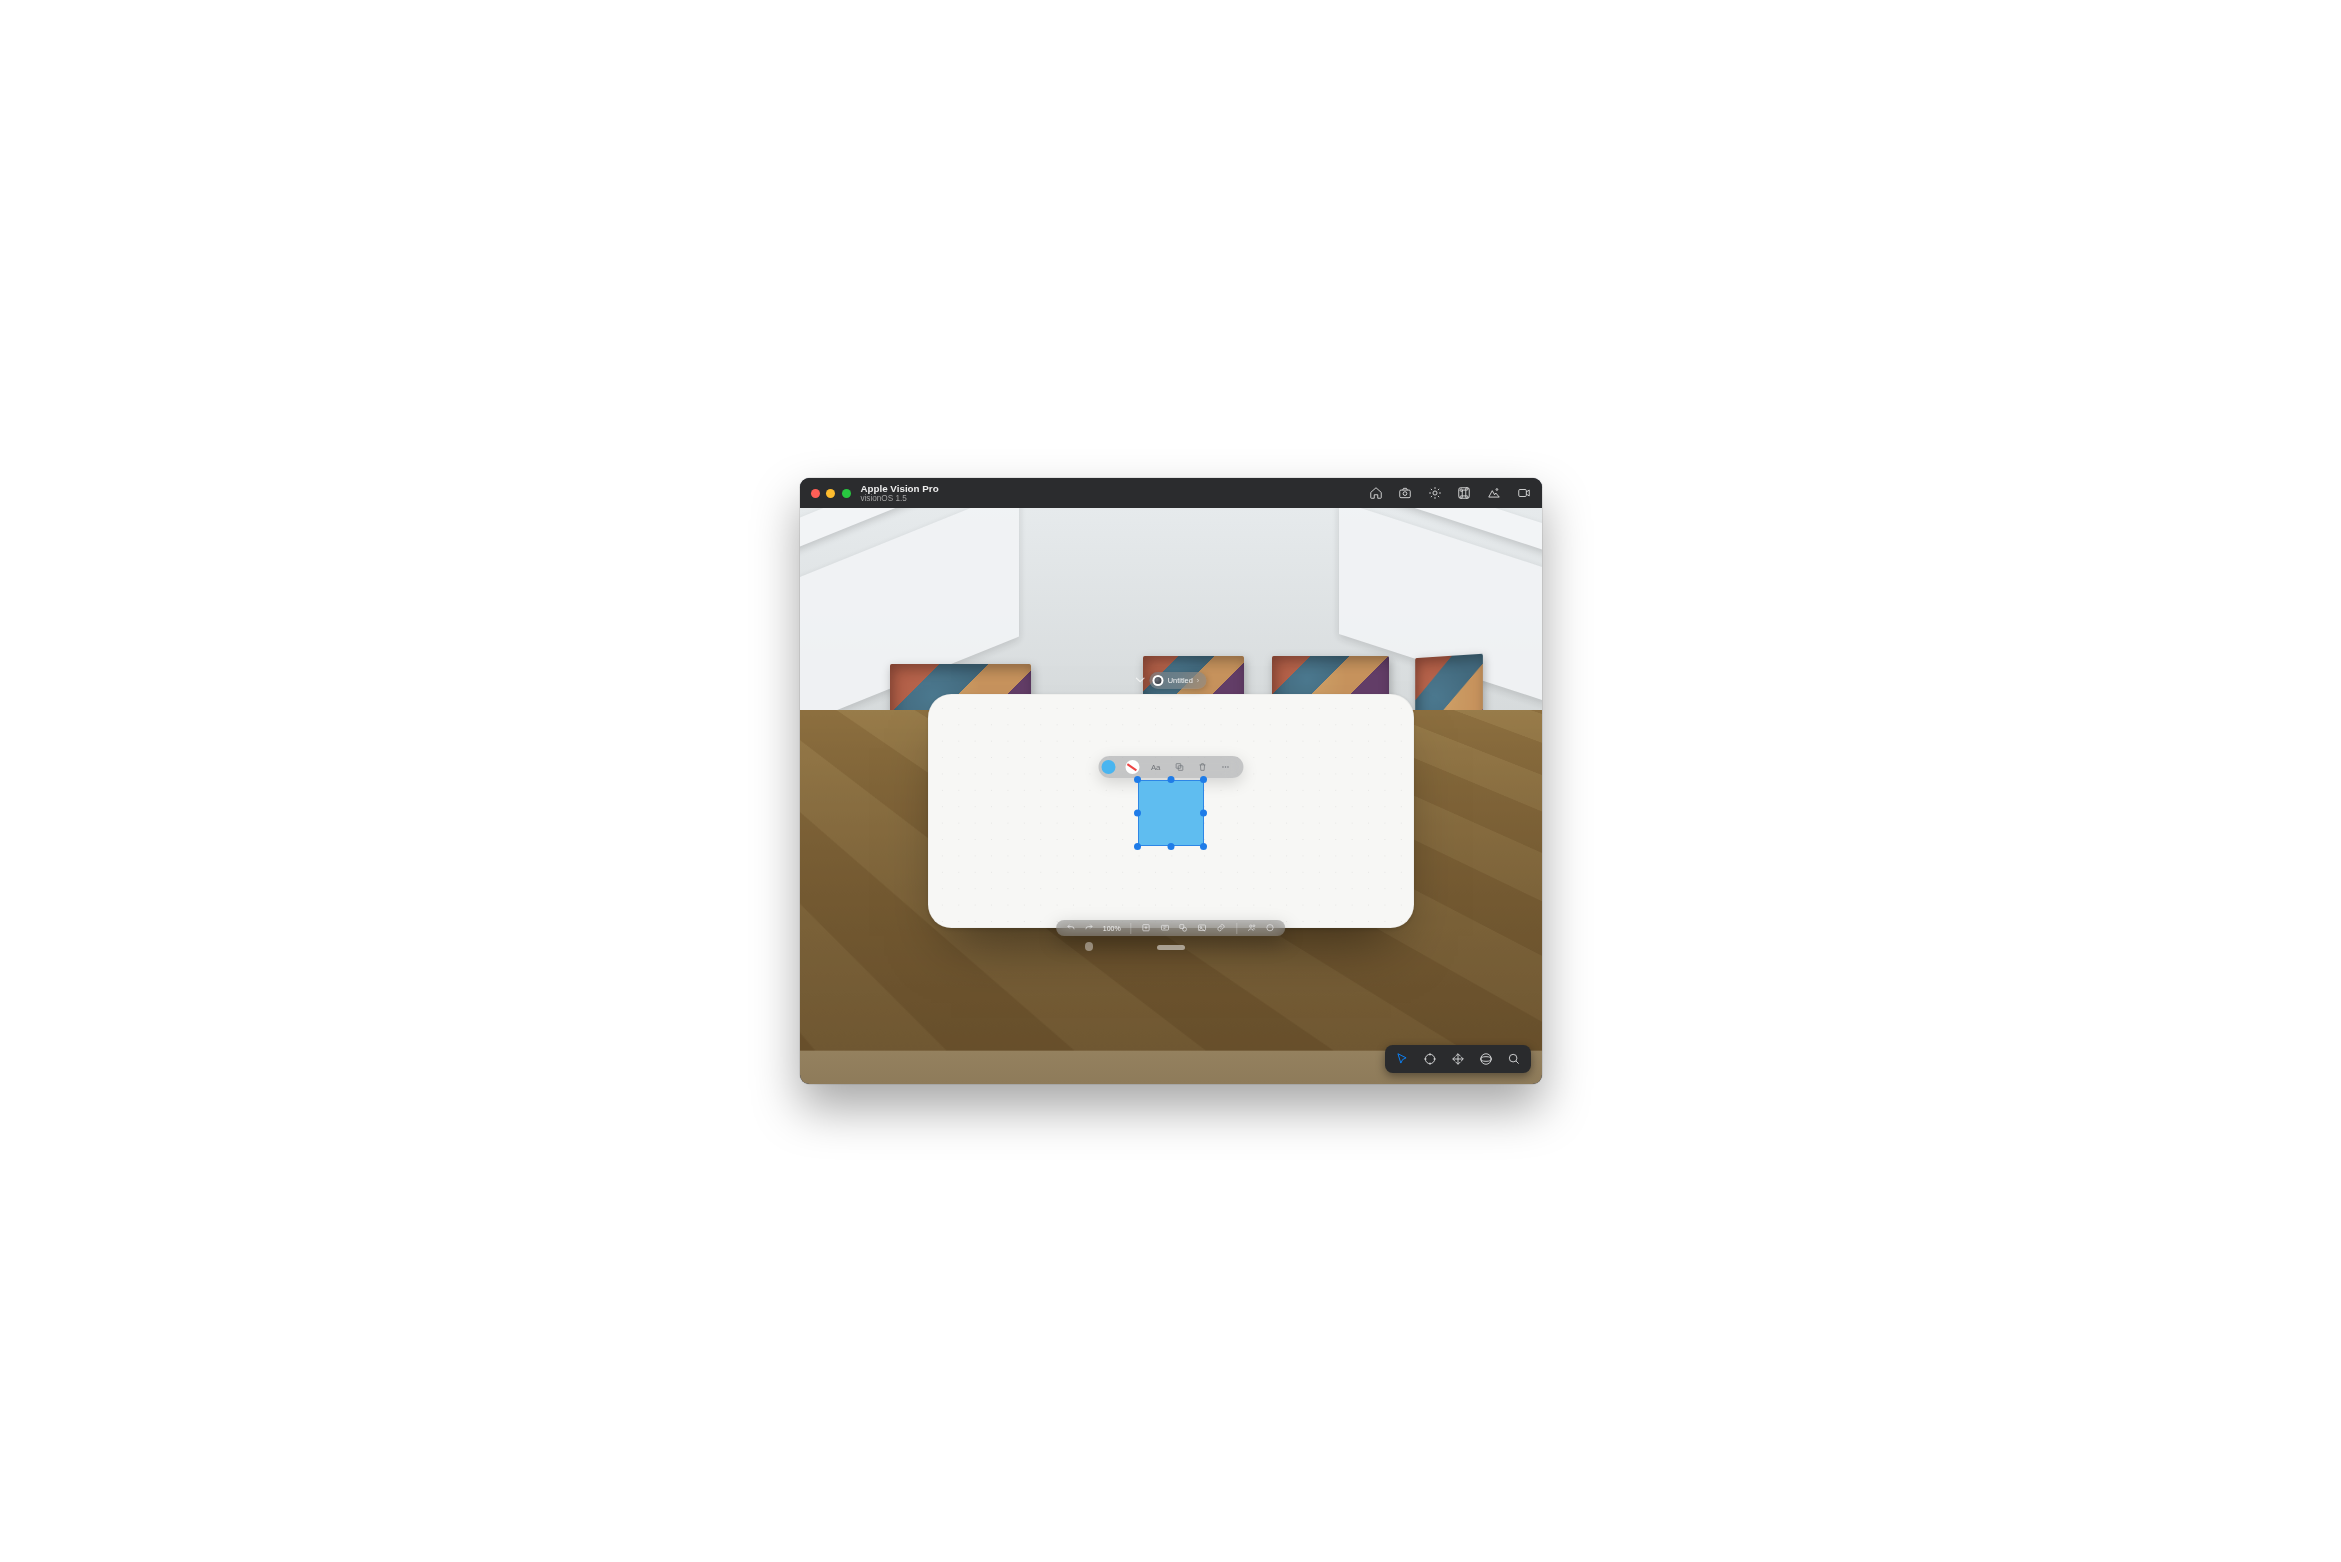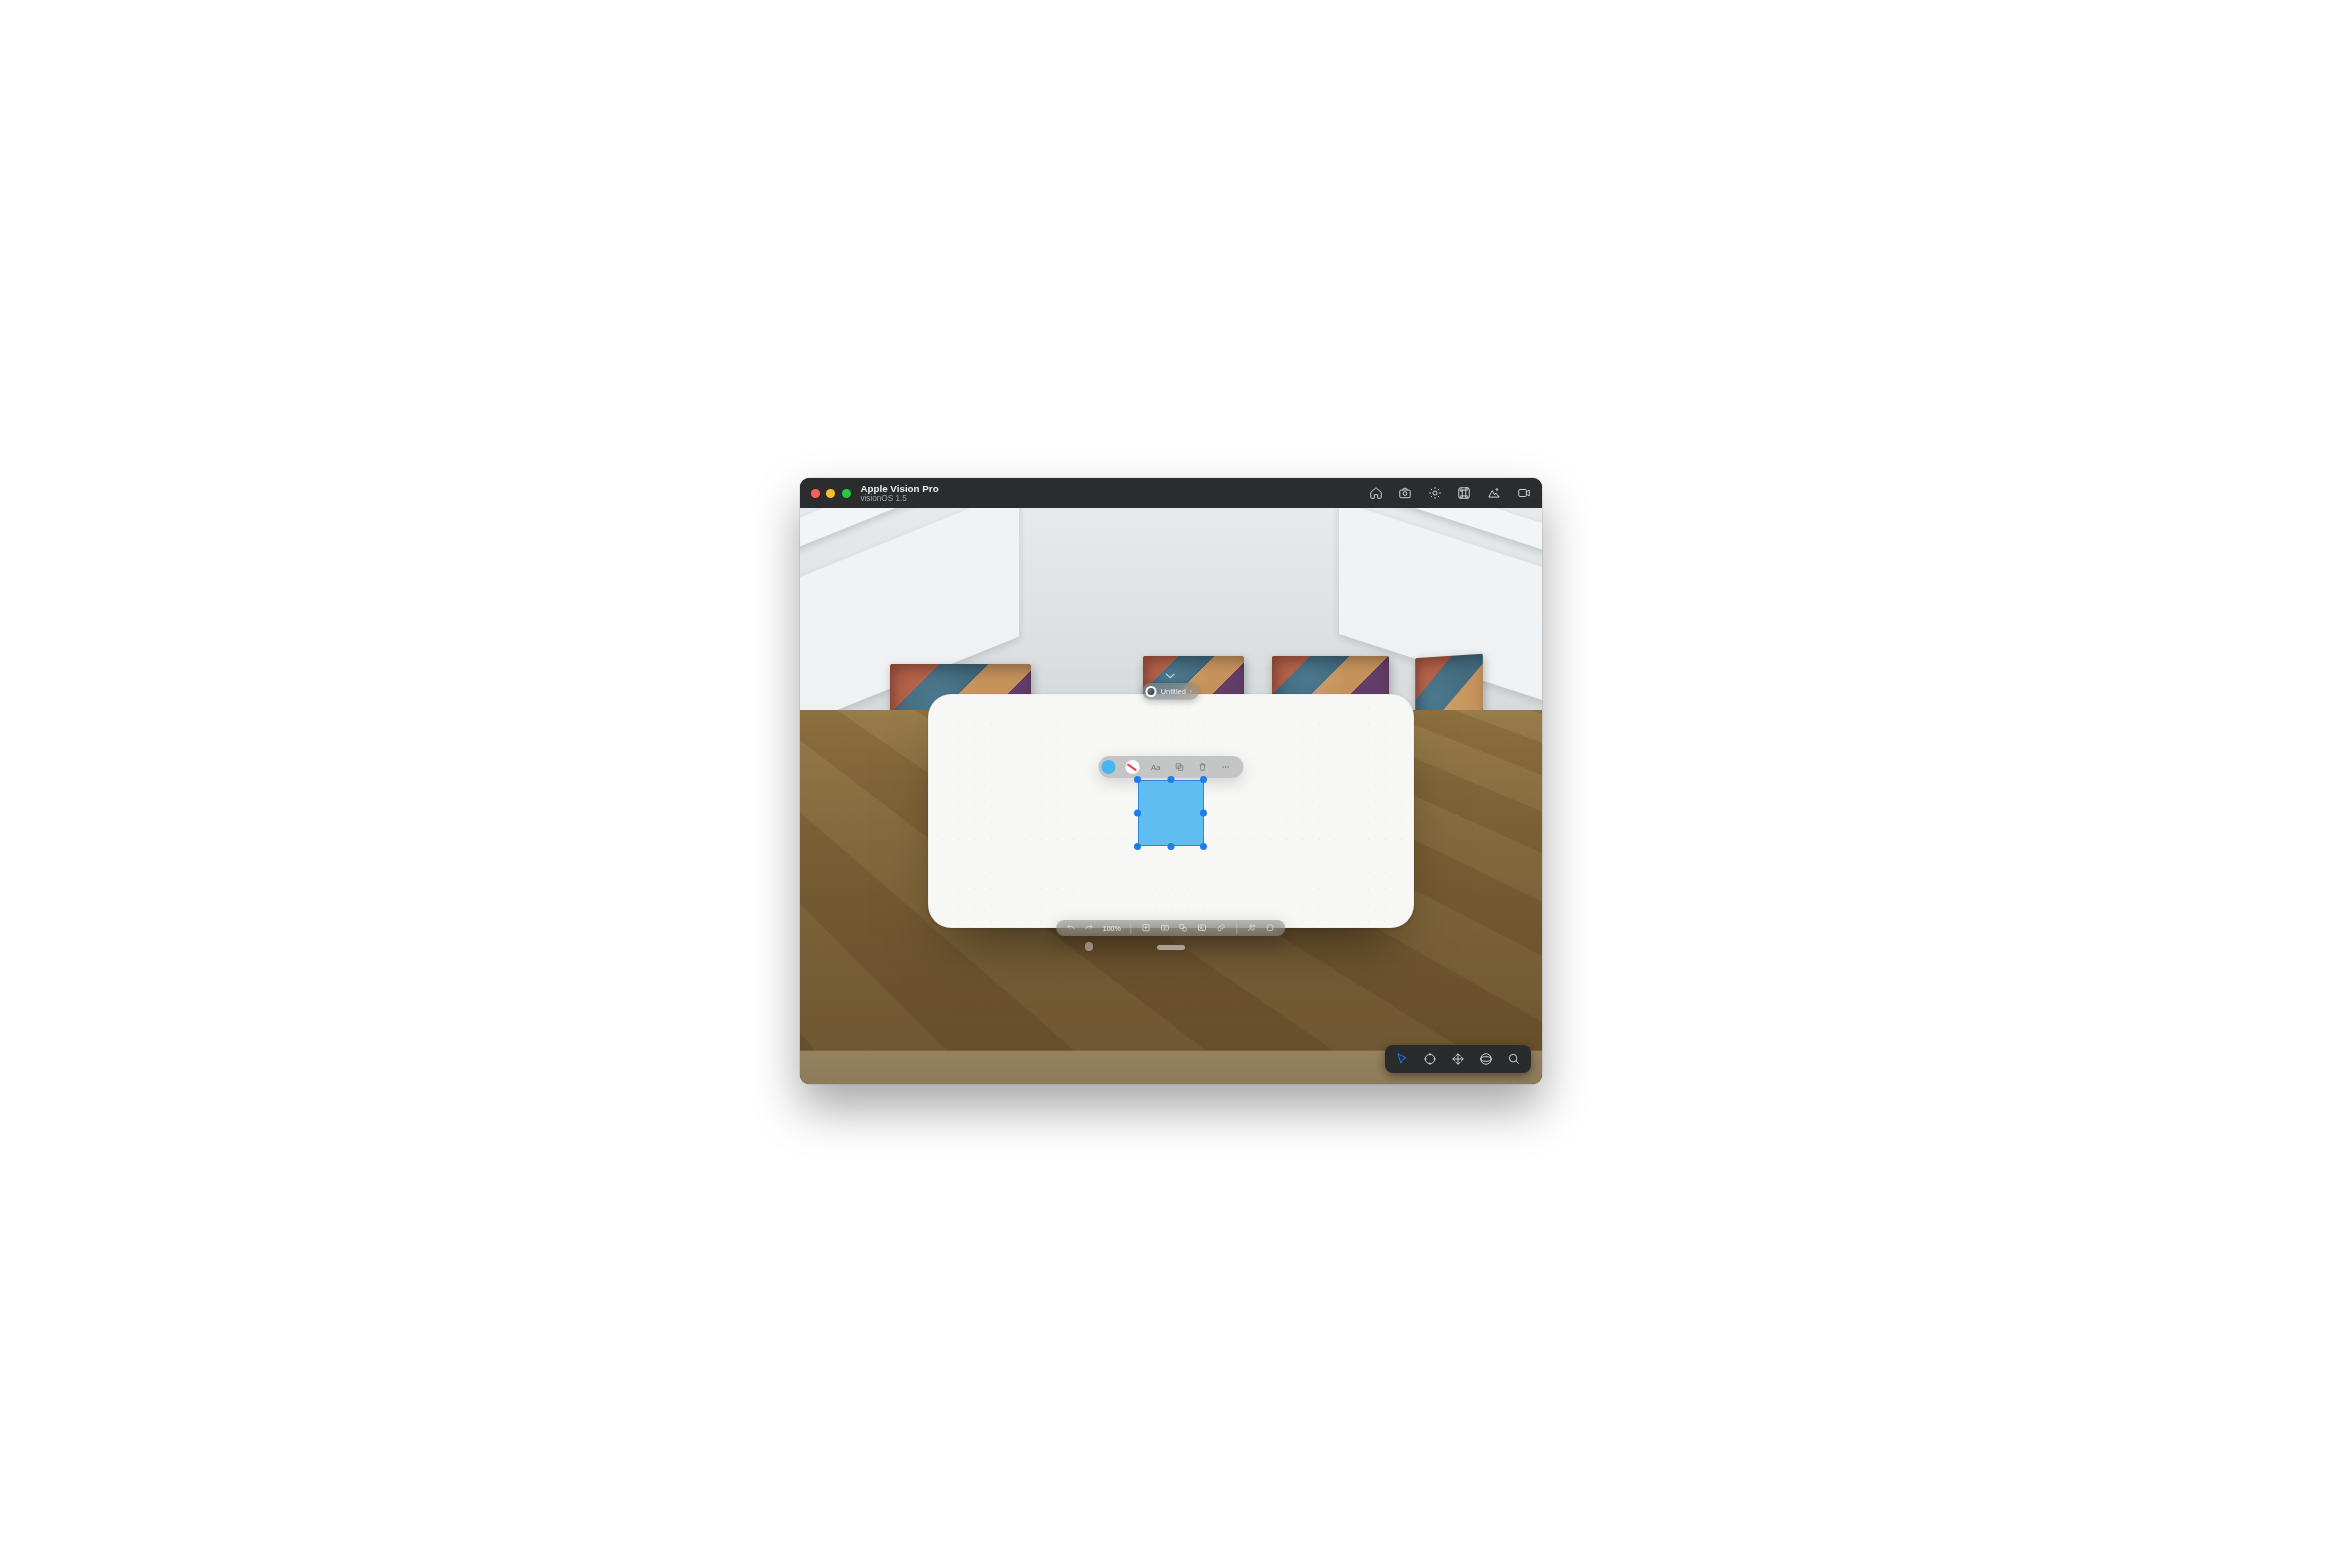--- a/index.html
+++ b/index.html
@@ -129,21 +129,21 @@
   .bench::after {
     content:""; position:absolute; left:7.8px; right:7.8px; top:31px; height:70px;
     background:linear-gradient(#b9bdc3,#7a7f87);
   }
 
   
   .doc-pill-wrap {
     position:absolute;
     left:50%; top:164px;
     transform:translateX(-50%);
-    display:flex; flex-direction:column; align-items:center; gap:3.1px;
+    display:flex; flex-direction:row; align-items:center; gap:3.1px;
     z-index:6;
   }
   .chev {
     width:11px; height:7.8px; display:flex; align-items:center; justify-content:center;
     color:rgba(255,255,255,.7);
   }
   .doc-pill {
     background: rgba(130,133,136,.55);
     backdrop-filter: blur(9.4px);
     border-radius: 11px;

